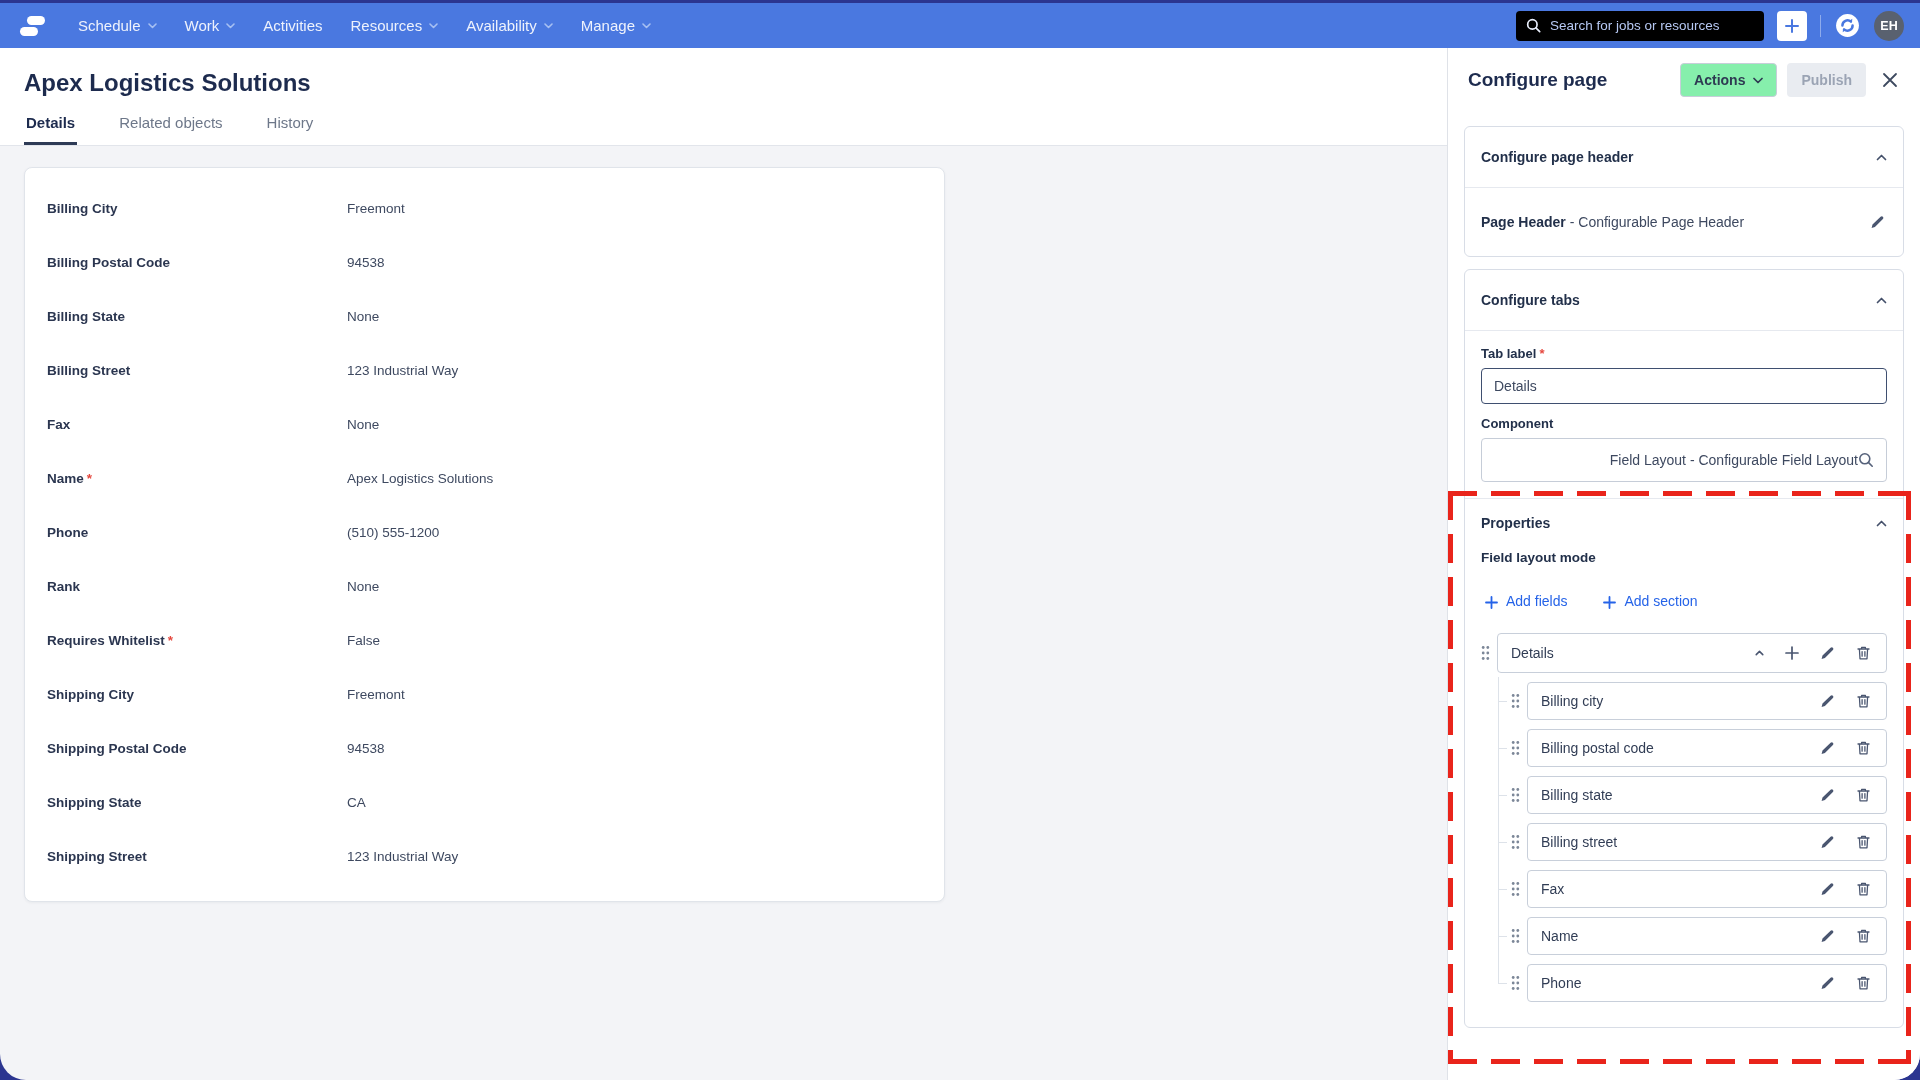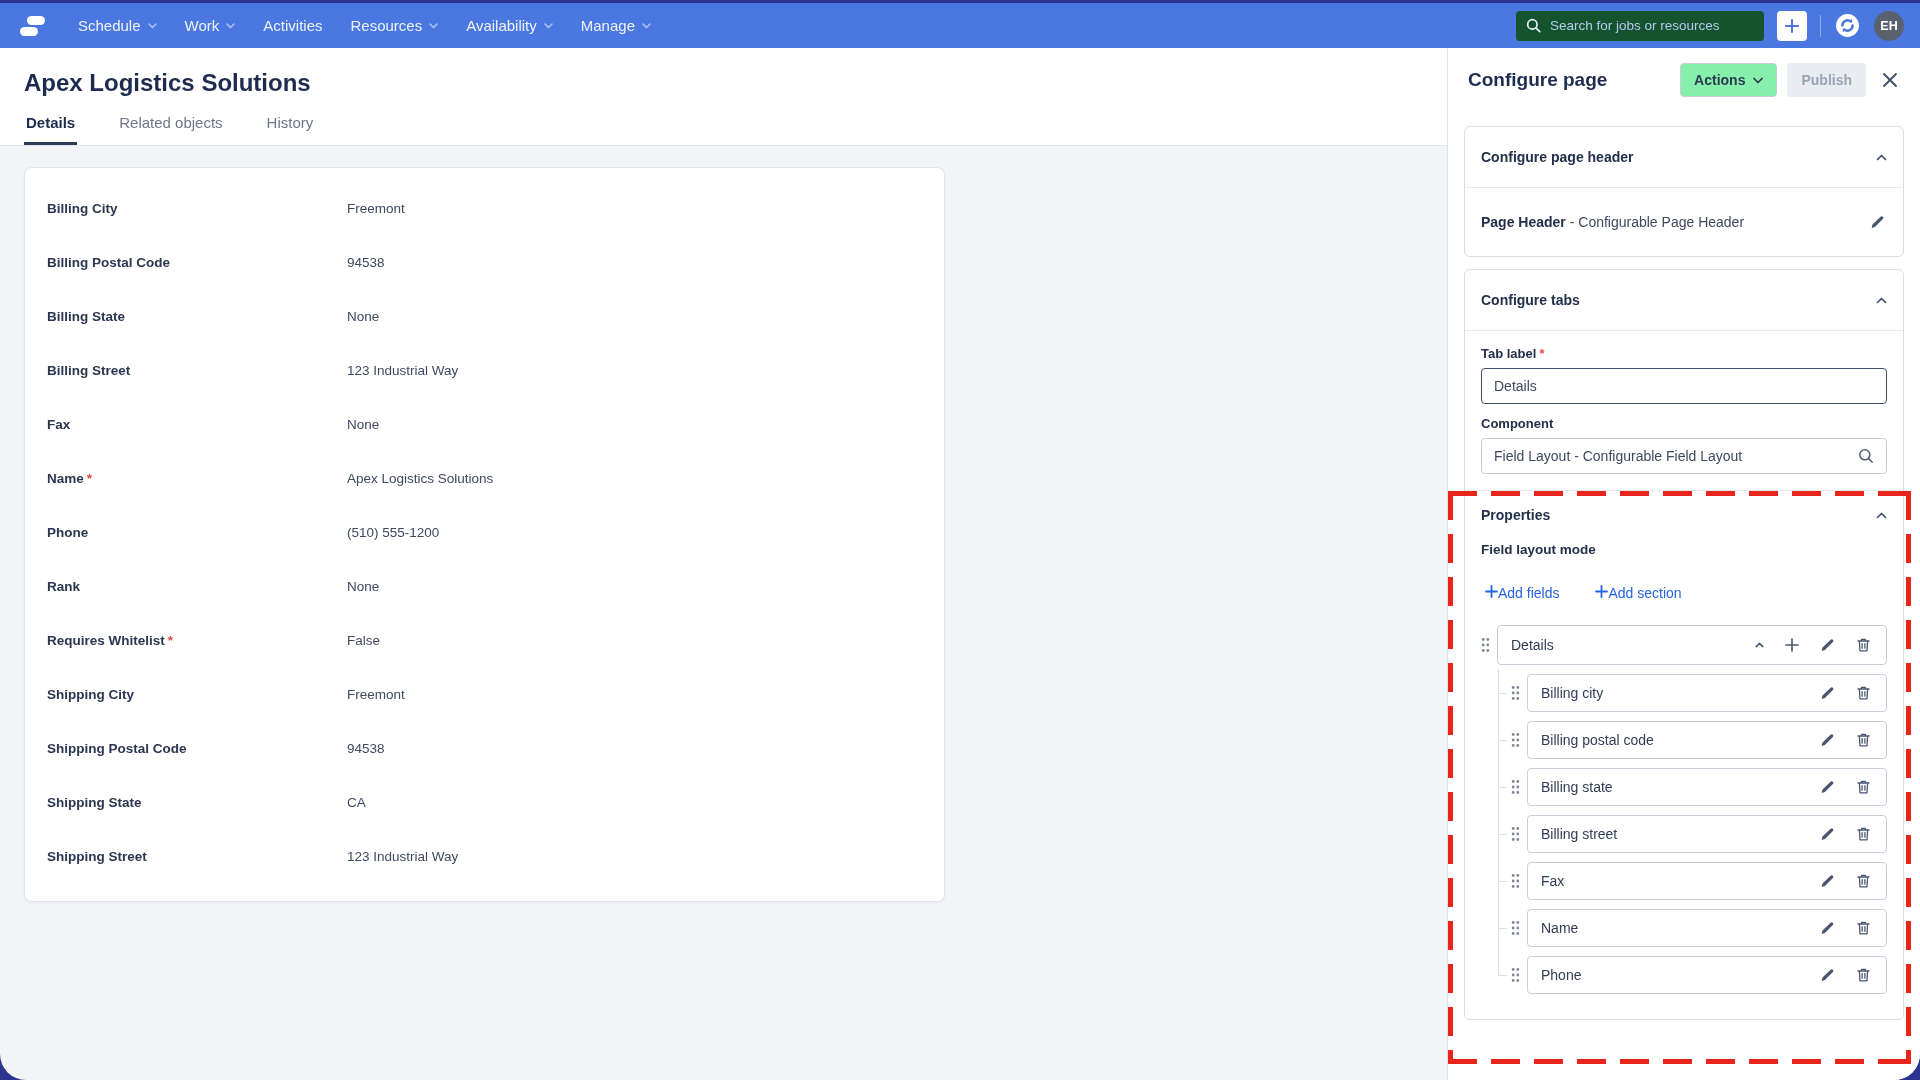--- a/index.html
+++ b/index.html
@@ -13,21 +13,21 @@
   .navbar { height:45px; background:#4a78e0; display:flex; align-items:center; padding:0 16px; flex:none; }
   .logo { position:relative; width:32px; height:26px; margin-right:16px; flex:none; }
   .logo i { position:absolute; background:#fff; border-radius:6px; width:18px; height:9px; }
   .logo i:first-child { left:11px; top:3px; }
   .logo i:last-child  { left:4px;  top:14px; }
   .nav-items { display:flex; align-items:center; height:45px; }
   .nav-item { display:flex; align-items:center; gap:7px; padding:0 14px; height:44px;
               color:#eef2fc; font-size:15px; font-weight:500; cursor:pointer; }
   .nav-item .caret { color:#a7c0f2; display:flex; }
   .nav-right { margin-left:auto; display:flex; align-items:center; gap:13px; }
-  .nav-search { width:248px; height:30px; background:#14532d; border-radius:4px;
+  .nav-search { width:248px; height:30px; background:#000000; border-radius:4px;
                 display:flex; align-items:center; padding:0 10px; gap:9px; }
   .nav-search .sicon { color:#e8eefb; display:flex; flex:none; }
   .nav-search input { background:transparent; border:none; outline:none; width:100%;
                       font-size:13.5px; color:#fff; font-family:"Liberation Sans", sans-serif; }
   .nav-search input::placeholder { color:#b7c9f3; }
   .add-btn { width:30px; height:30px; background:#fff; border:none; border-radius:4px;
              color:#4a78e0; display:grid; place-items:center; cursor:pointer; }
   .nav-divider { width:1px; height:22px; background:rgba(255,255,255,.38); }
   .sync-btn { display:flex; cursor:pointer; background:none; border:none; }
   .avatar { width:30px; height:30px; border-radius:50%; background:#59616f; color:#fff;
@@ -74,35 +74,35 @@
   .pageheader-row { display:flex; align-items:center; padding:0 16px; height:68px; font-size:14px; color:#3e4960; }
   .pageheader-row b { color:#22304a; font-weight:700; }
   .icon-btn { background:none; border:none; color:#4a5670; display:flex; cursor:pointer; padding:2px; }
   .ml-auto { margin-left:auto; }
 
   .tabs-body { padding:13px 16px 0; }
   .input-label { font-size:13px; font-weight:700; color:#22304a; margin:2px 0 7px; }
   .text-input { height:36px; border:1px solid #3f4f70; border-radius:4px; width:100%;
                 padding:0 12px; font-size:14px; color:#3e4960; font-family:"Liberation Sans", sans-serif;
                 margin-bottom:12px; background:#fff; outline:none; display:block; }
-  .combo { height:36px; border:1px solid #c6cdd8; border-radius:4px; display:flex; align-items:center;
-           justify-content:space-between; padding:0 12px; font-size:14px; color:#3e4960; margin-bottom:16px; cursor:text; }
+  .combo { height:44px; border:1px solid #c6cdd8; border-radius:4px; display:flex; align-items:center;
+           justify-content:flex-end; padding:0 12px; font-size:14px; color:#3e4960; margin-bottom:16px; cursor:text; }
   .combo .sicon { color:#55617a; display:flex; }
 
   .props { padding:16px 16px 16px; }
   .props-head { display:flex; align-items:center; justify-content:space-between; margin-bottom:19px; }
   .mode-label { font-size:13.5px; font-weight:700; color:#22304a; margin-bottom:15px; }
   .radio-row { display:flex; align-items:center; gap:11px; height:22px; margin:0 0 12px 2px;
                font-size:14px; color:#313d55; cursor:pointer; }
   .radio { width:16px; height:16px; border-radius:50%; flex:none; }
   .radio.off { border:1.5px solid #97a0b2; background:#fff; }
   .radio.on  { background:#2f6fe4; box-shadow:inset 0 0 0 2.5px #fff, 0 0 0 1.5px #2f6fe4, 0 0 0 4px #dce8fb; 
                width:15px; height:15px; margin:0 1px; }
   .add-links { display:flex; gap:36px; margin:28px 0 24px 4px; }
-  .add-link { display:flex; align-items:flex-start; gap:0; color:#2563e8; font-size:14px;
+  .add-link { display:flex; align-items:flex-end; gap:8px; color:#2563e8; font-size:14px;
               font-weight:500; background:none; border:none; cursor:pointer; font-family:"Liberation Sans", sans-serif; }
   .add-link .plus { display:flex; }
 
   .section-row { display:flex; align-items:center; gap:7px; }
   .drag { color:#7c8798; display:flex; flex:none; cursor:grab; }
   .section-box { flex:1; border:1px solid #c8cfda; border-radius:4px; height:40px; background:#fff;
                  display:flex; align-items:center; gap:17px; padding:0 13px; font-size:14px; color:#313d55; }
   .section-box .grow { flex:1; }
   .fields-tree { margin:9px 0 0 17px; position:relative; }
   .fields-tree::before { content:""; position:absolute; left:0; top:-5px; bottom:19px; width:1px; background:#dde2e9; }

